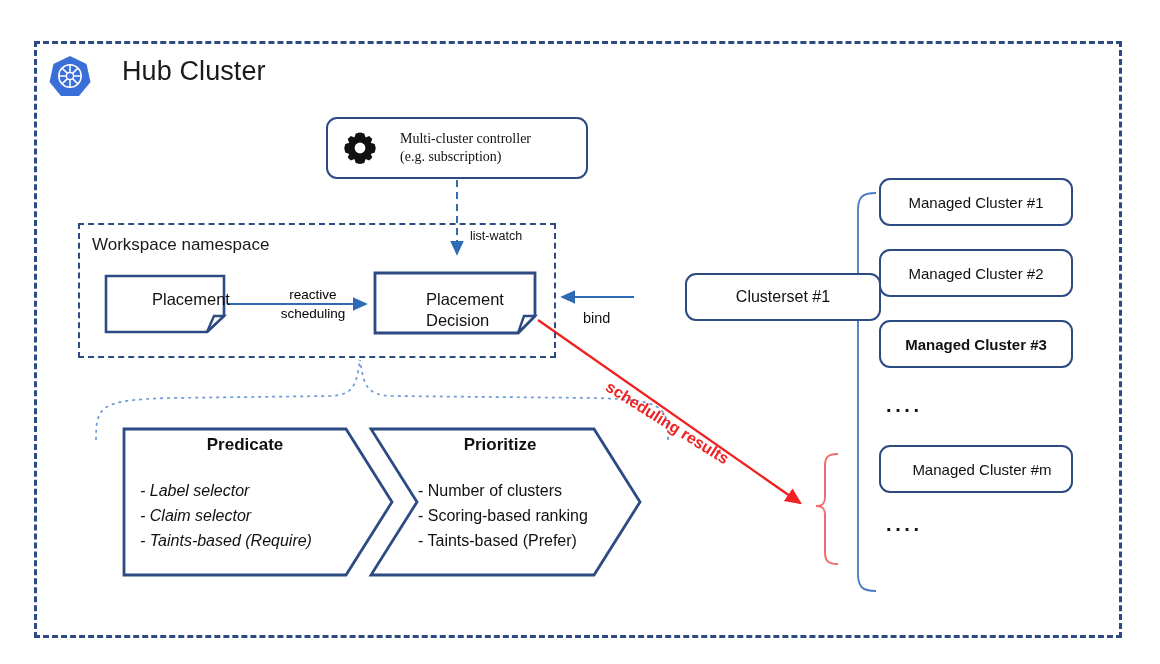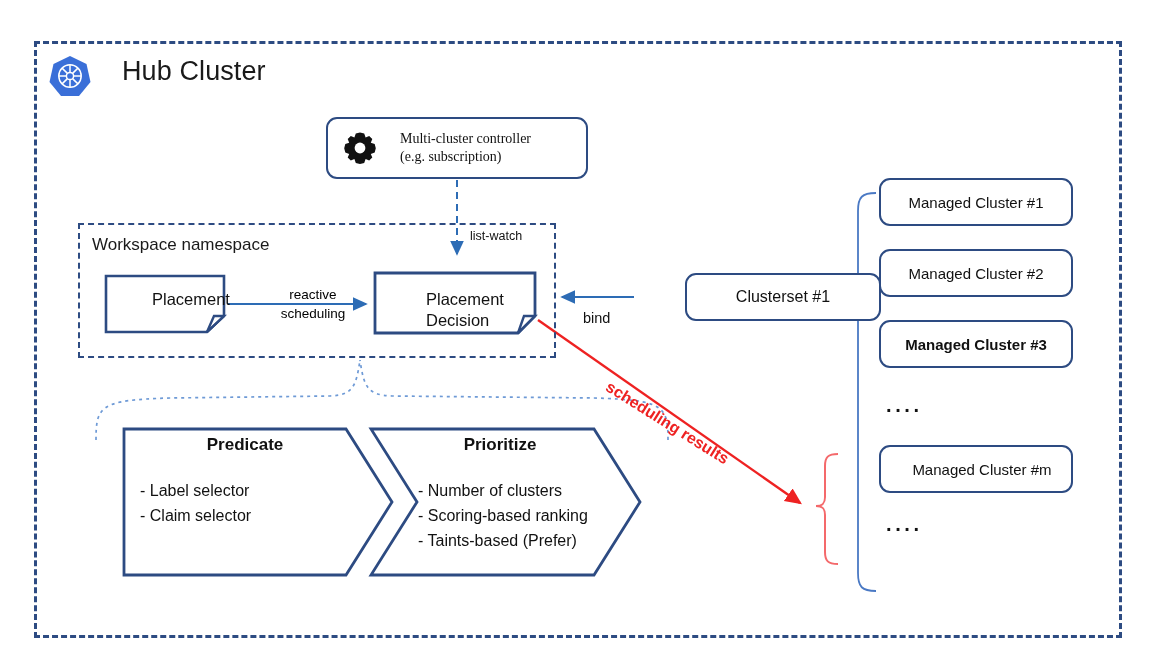--- a/index.html
+++ b/index.html
@@ -45,21 +45,21 @@
   .dots2{left:886px;top:511px;}
   .doc-label{font-size:16.5px;line-height:1.28;color:#111;
              text-align:left;margin-left:36px;}
   .placement-label{left:116px;top:281px;}
   .pdecision-label{left:390px;top:281px;}
 
   
   .chev-title{font-size:17px;font-weight:bold;color:#111;text-align:center;}
   .chev-list{font-size:16px;line-height:1.55;color:#111;}
   .pred-title{left:145px;top:427px;width:200px;}
-  .pred-list{left:140px;top:471px;}
+  .pred-list{left:140px;top:471px;font-style:italic;}
   .prio-title{left:400px;top:427px;width:200px;}
   .prio-list{left:418px;top:471px;}
 
   
   .edge-label{font-size:12.5px;color:#111;margin-top:40px;}
   .lw-label{left:470px;top:181px;}
   .bind-label{left:583px;top:262px;font-size:14.5px;}
   .rsched{left:258px;top:277px;font-size:13.5px;line-height:1.42;
           text-align:center;width:110px;}
   .sched-res{left:612px;top:370px;font-size:16px;font-weight:bold;
@@ -187,20 +187,21 @@
   <div class="abs rnode clusterset">
     <span>Clusterset #1</span>
   </div>
 
   <div class="abs sched-res">scheduling results</div>
 
   <div class="abs chev-title pred-title">Predicate</div>
   <div class="abs chev-list pred-list">
     <div>- Label selector</div>
     <div>- Claim selector</div>
+    <div>- Taints-based (Require)</div>
   </div>
 
   <div class="abs chev-title prio-title">Prioritize</div>
   <div class="abs chev-list prio-list">
     <div>- Number of clusters</div>
     <div>-  Scoring-based ranking</div>
     <div>- Taints-based (Prefer)</div>
   </div>
 
   <div class="abs rnode mc mc1">

